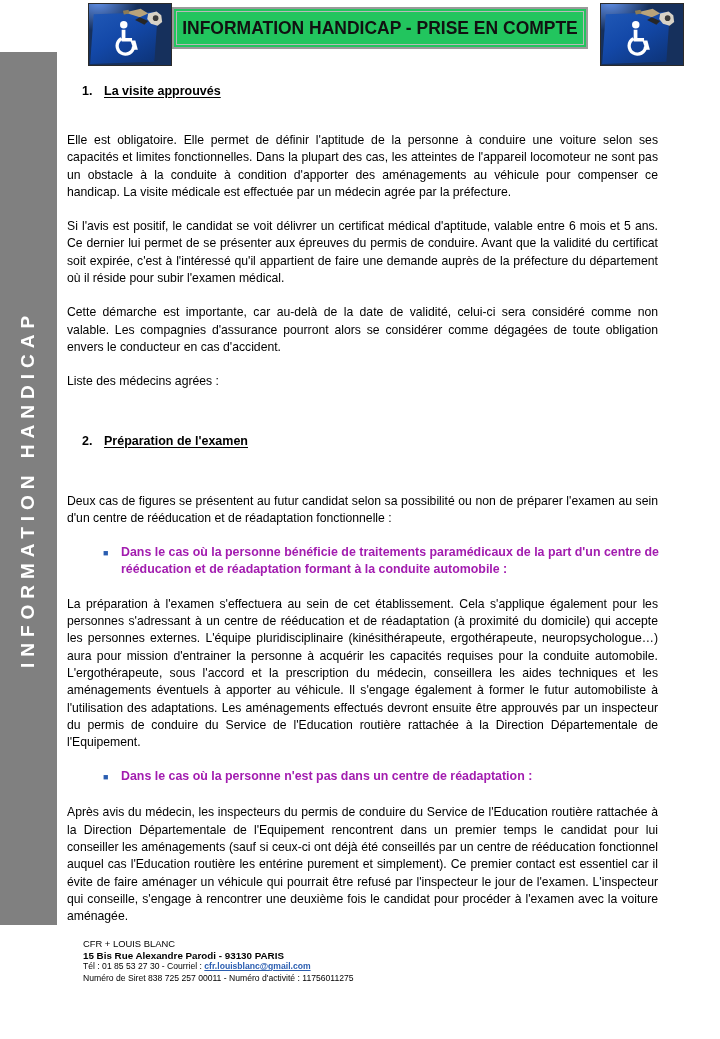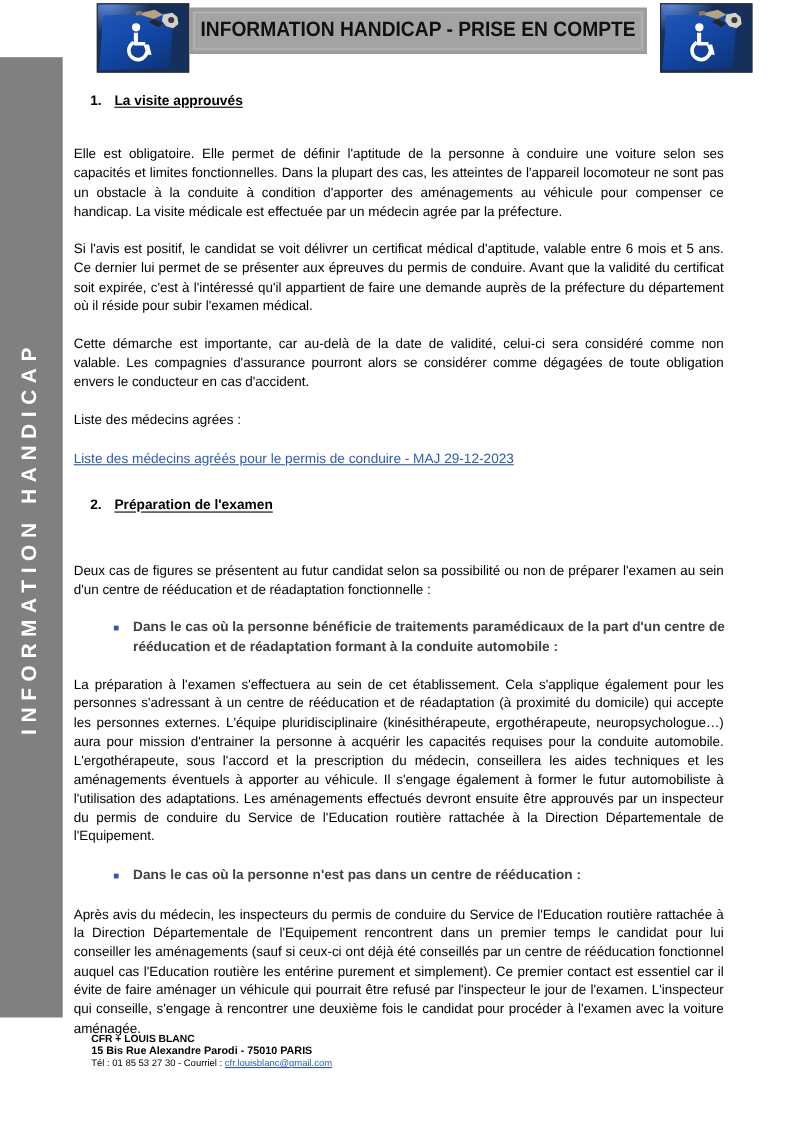--- a/index.html
+++ b/index.html
@@ -89,21 +89,21 @@
     height: 68%;
   }
 
   
   .title-box {
     position: absolute;
     left: 172px;
     top: 7px;
     width: 416px;
     height: 42px;
-    background: #a3a3a3;
+    background: #22c55e;
     border: 2px solid #9a9a9a;
     padding: 2px;
   }
   .title-box-inner {
     width: 100%;
     height: 100%;
     border: 1px solid #b9b9b9;
     display: flex;
     align-items: center;
     justify-content: center;
@@ -167,38 +167,38 @@
     margin-left: 36px;
     width: 562px;
   }
   .bullet-mark {
     flex: 0 0 18px;
     color: #2a5db0;
     font-size: 9px;
     line-height: 19px;
   }
   .bullet-text {
-    color: #404040;
+    color: #a21caf;
     font-weight: bold;
     font-size: 12.4px;
     line-height: 17.3px;
     flex: 1;
   }
 
   
   .footer {
     position: absolute;
     left: 83px;
     top: 938px;
     width: 430px;
   }
   .footer-line { font-size: 8.6px; line-height: 11.6px; white-space: nowrap; }
-  .footer-line.b1 { font-size: 9.4px; font-weight: bold; }
+  .footer-line.b1 { font-size: 9.4px; font-weight: normal; }
   .footer-line.b2 { font-size: 9.8px; font-weight: bold; }
-  .footer-mail { color: #2a5db0; text-decoration: underline; }
+  .footer-mail { color: #2a5db0; text-decoration: underline; font-weight: bold; }
 
   .footer-right {
     position: absolute;
     right: 18px;
     top: 1005px;
     text-align: left;
     font-size: 13px;
     line-height: 11px;
     margin-top: 44px;
   }
@@ -274,21 +274,20 @@
   <div class="gap-xl"></div>
 
   <p class="para">Elle est obligatoire. Elle permet de définir l'aptitude de la personne à conduire une voiture selon ses capacités et limites fonctionnelles. Dans la plupart des cas, les atteintes de l'appareil locomoteur ne sont pas un obstacle à la conduite à condition d'apporter des aménagements au véhicule pour compenser ce handicap. La visite médicale est effectuée par un médecin agrée par la préfecture.</p>
   <div class="gap-m"></div>
   <p class="para">Si l'avis est positif, le candidat se voit délivrer un certificat médical d'aptitude, valable entre 6 mois et 5 ans. Ce dernier lui permet de se présenter aux épreuves du permis de conduire. Avant que la validité du certificat soit expirée, c'est à l'intéressé qu'il appartient de faire une demande auprès de la préfecture du département où il réside pour subir l'examen médical.</p>
   <div class="gap-m"></div>
   <p class="para">Cette démarche est importante, car au-delà de la date de validité, celui-ci sera considéré comme non valable. Les compagnies d'assurance pourront alors se considérer comme dégagées de toute obligation envers le conducteur en cas d'accident.</p>
   <div class="gap-m"></div>
   <p class="para">Liste des médecins agrées :</p>
   <div class="gap-m"></div>
-  <a class="link" href="#">Liste des médecins agréés pour le permis de conduire - MAJ 29-12-2023</a>
 
   <div class="gap-l"></div>
 
   <div class="section-head">
     <span class="section-num">2.</span>
     <span class="section-title">Préparation de l'examen</span>
   </div>
 
   <div class="gap-xl"></div>
   <div class="gap-s"></div>
@@ -303,31 +302,32 @@
   </div>
 
   <div class="gap-m"></div>
 
   <p class="para">La préparation à l'examen s'effectuera au sein de cet établissement. Cela s'applique également pour les personnes s'adressant à un centre de rééducation et de réadaptation (à proximité du domicile) qui accepte les personnes externes. L'équipe pluridisciplinaire (kinésithérapeute, ergothérapeute, neuropsychologue…) aura pour mission d'entrainer la personne à acquérir les capacités requises pour la conduite automobile. L'ergothérapeute, sous l'accord et la prescription du médecin, conseillera les aides techniques et les aménagements éventuels à apporter au véhicule. Il s'engage également à former le futur automobiliste à l'utilisation des adaptations. Les aménagements effectués devront ensuite être approuvés par un inspecteur du permis de conduire du Service de l'Education routière rattachée à la Direction Départementale de l'Equipement.</p>
 
   <div class="gap-m"></div>
 
   <div class="bullet-row">
     <span class="bullet-mark">■</span>
-    <span class="bullet-text">Dans le cas où la personne n'est pas dans un centre de rééducation :</span>
+    <span class="bullet-text">Dans le cas où la personne n'est pas dans un centre de réadaptation :</span>
   </div>
 
   <div class="gap-m"></div>
 
   <p class="para">Après avis du médecin, les inspecteurs du permis de conduire du Service de l'Education routière rattachée à la Direction Départementale de l'Equipement rencontrent dans un premier temps le candidat pour lui conseiller les aménagements (sauf si ceux-ci ont déjà été conseillés par un centre de rééducation fonctionnel auquel cas l'Education routière les entérine purement et simplement). Ce premier contact est essentiel car il évite de faire aménager un véhicule qui pourrait être refusé par l'inspecteur le jour de l'examen. L'inspecteur qui conseille, s'engage à rencontrer une deuxième fois le candidat pour procéder à l'examen avec la voiture aménagée.</p>
 
 </div>
 
 <div class="footer">
   <div class="footer-line b1">CFR + LOUIS BLANC</div>
-  <div class="footer-line b2">15 Bis Rue Alexandre Parodi - 75010 PARIS</div>
+  <div class="footer-line b2">15 Bis Rue Alexandre Parodi - 93130 PARIS</div>
   <div class="footer-line"><span>Tél : 01 85 53 27 30 - Courriel : </span><a class="footer-mail" href="#">cfr.louisblanc@gmail.com</a></div>
+  <div class="footer-line">Numéro de Siret 838 725 257 00011 - Numéro d'activité : 11756011275</div>
 </div>
 
 <div class="footer-right">
   <div>Ref Info06</div>
   <div>Mise à jour le 02/04/2025</div>
 </div>
 
 </body></html>

